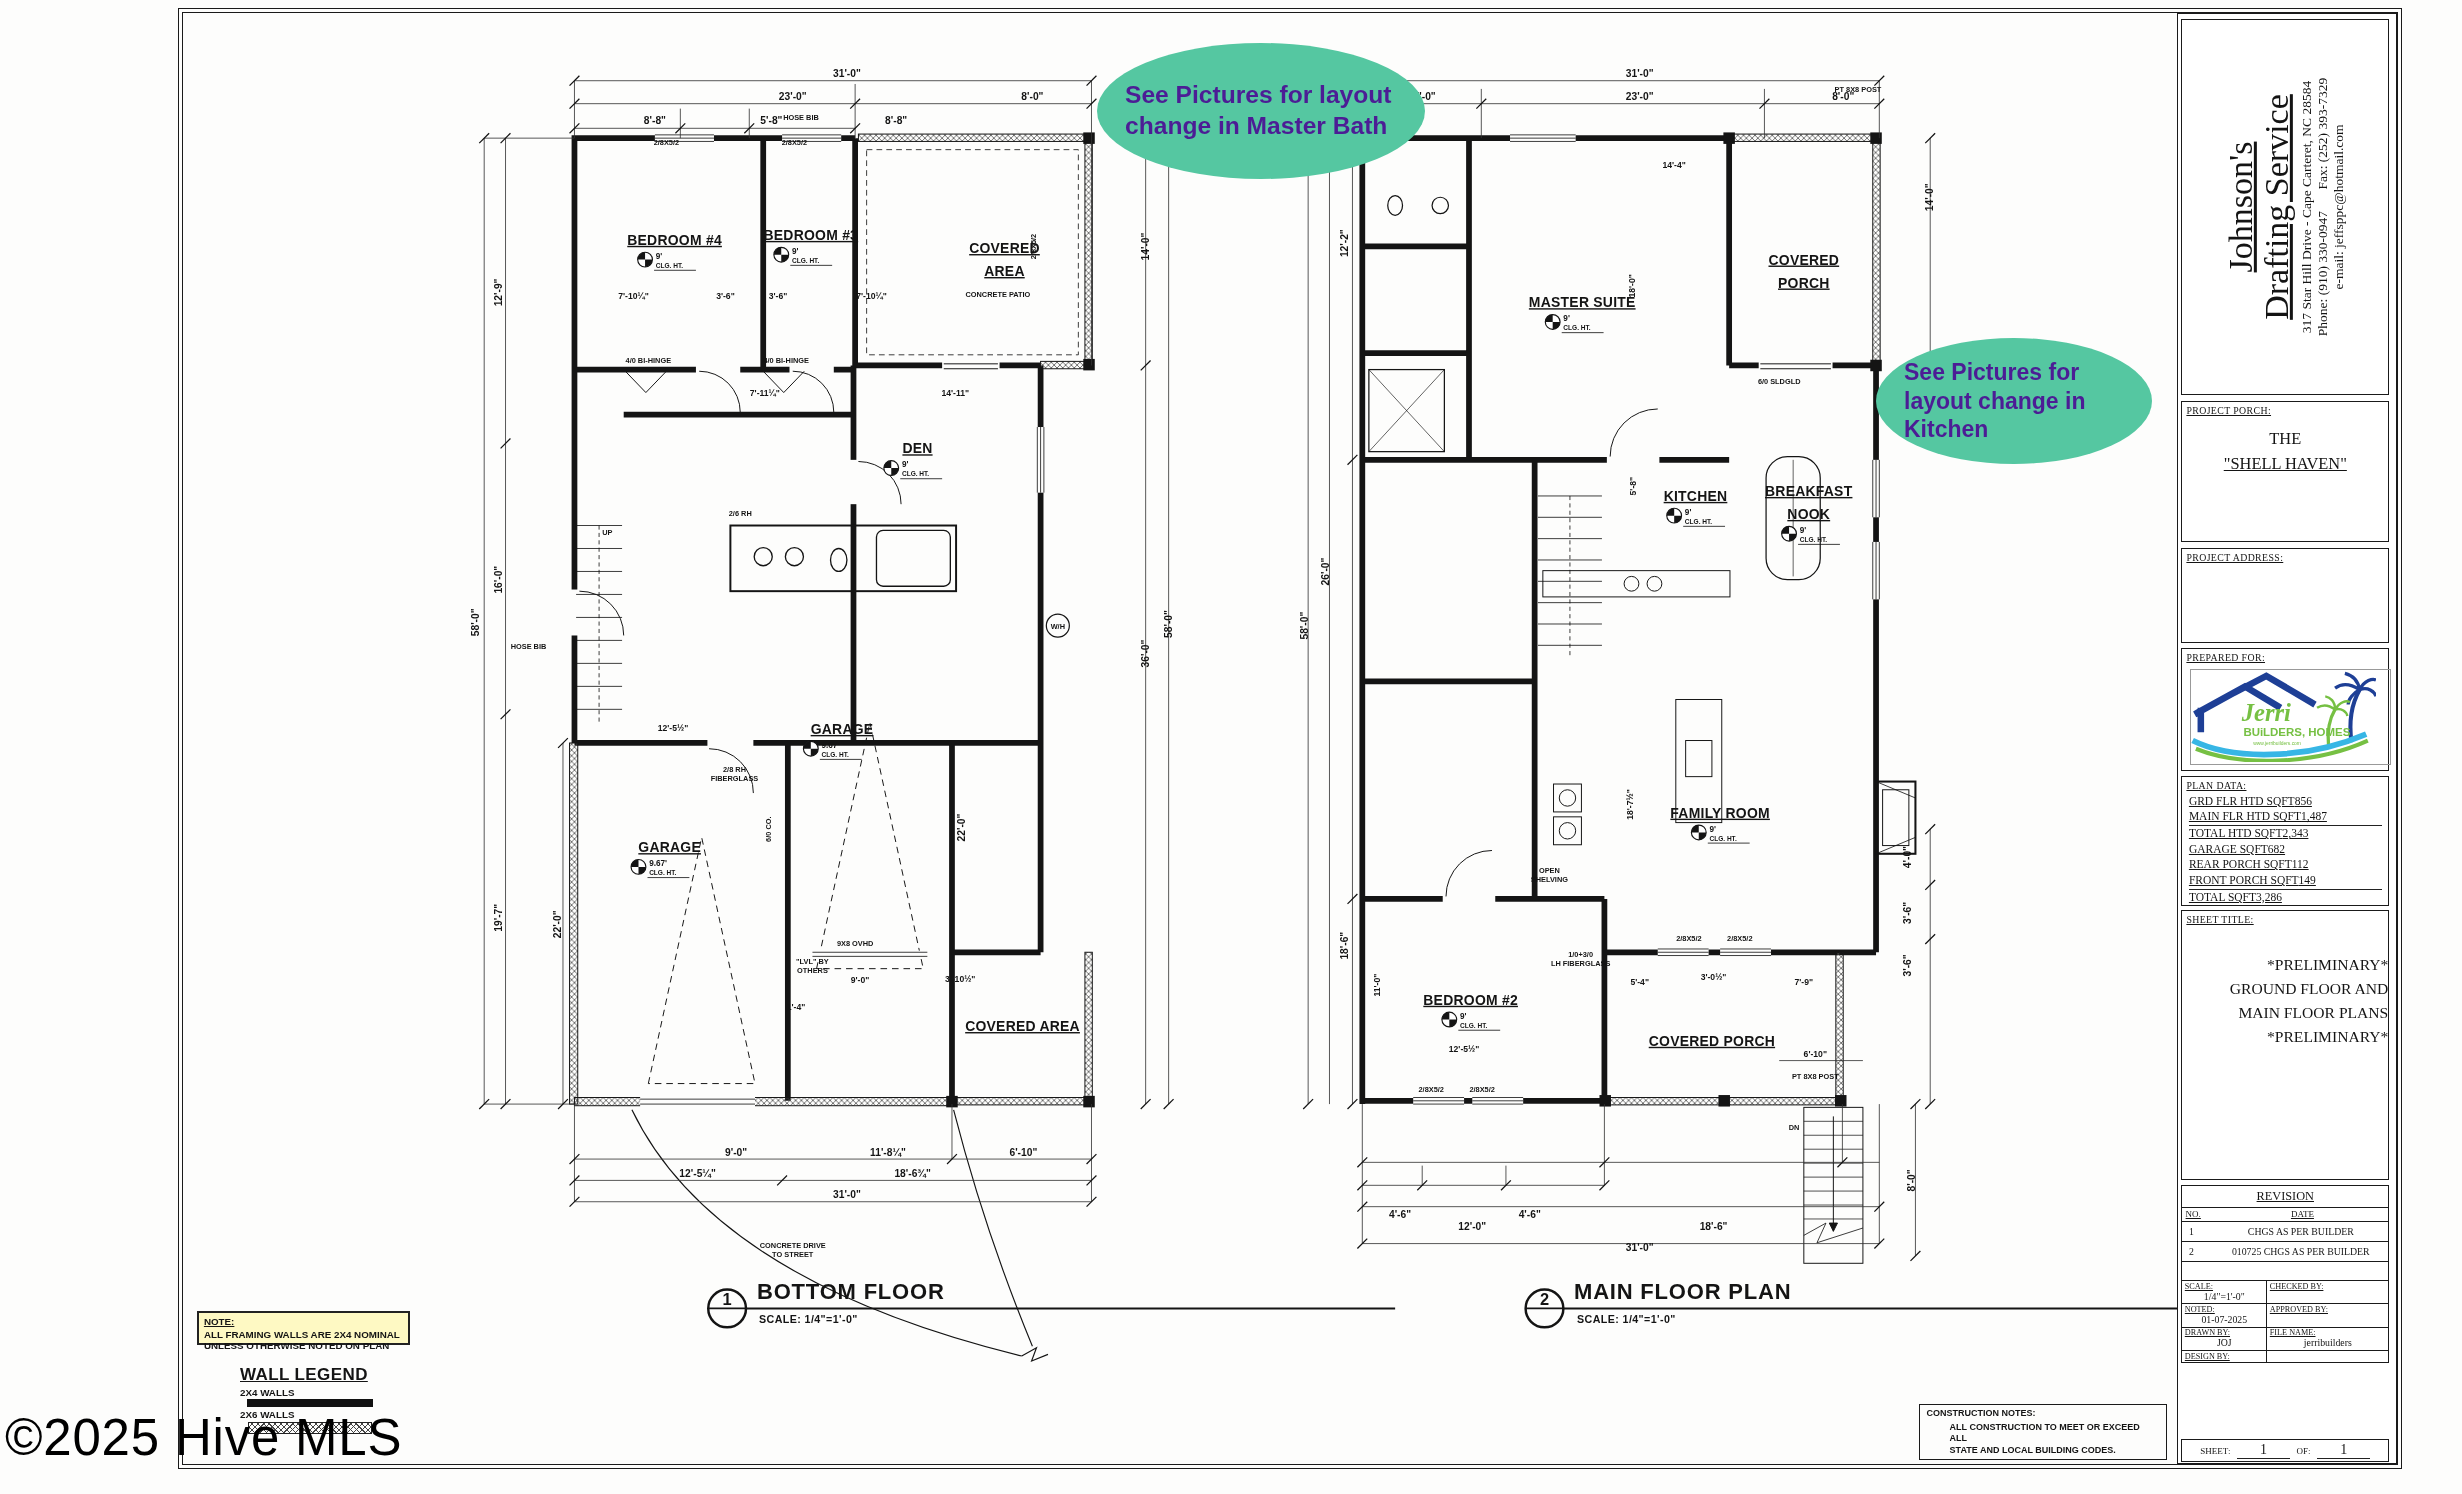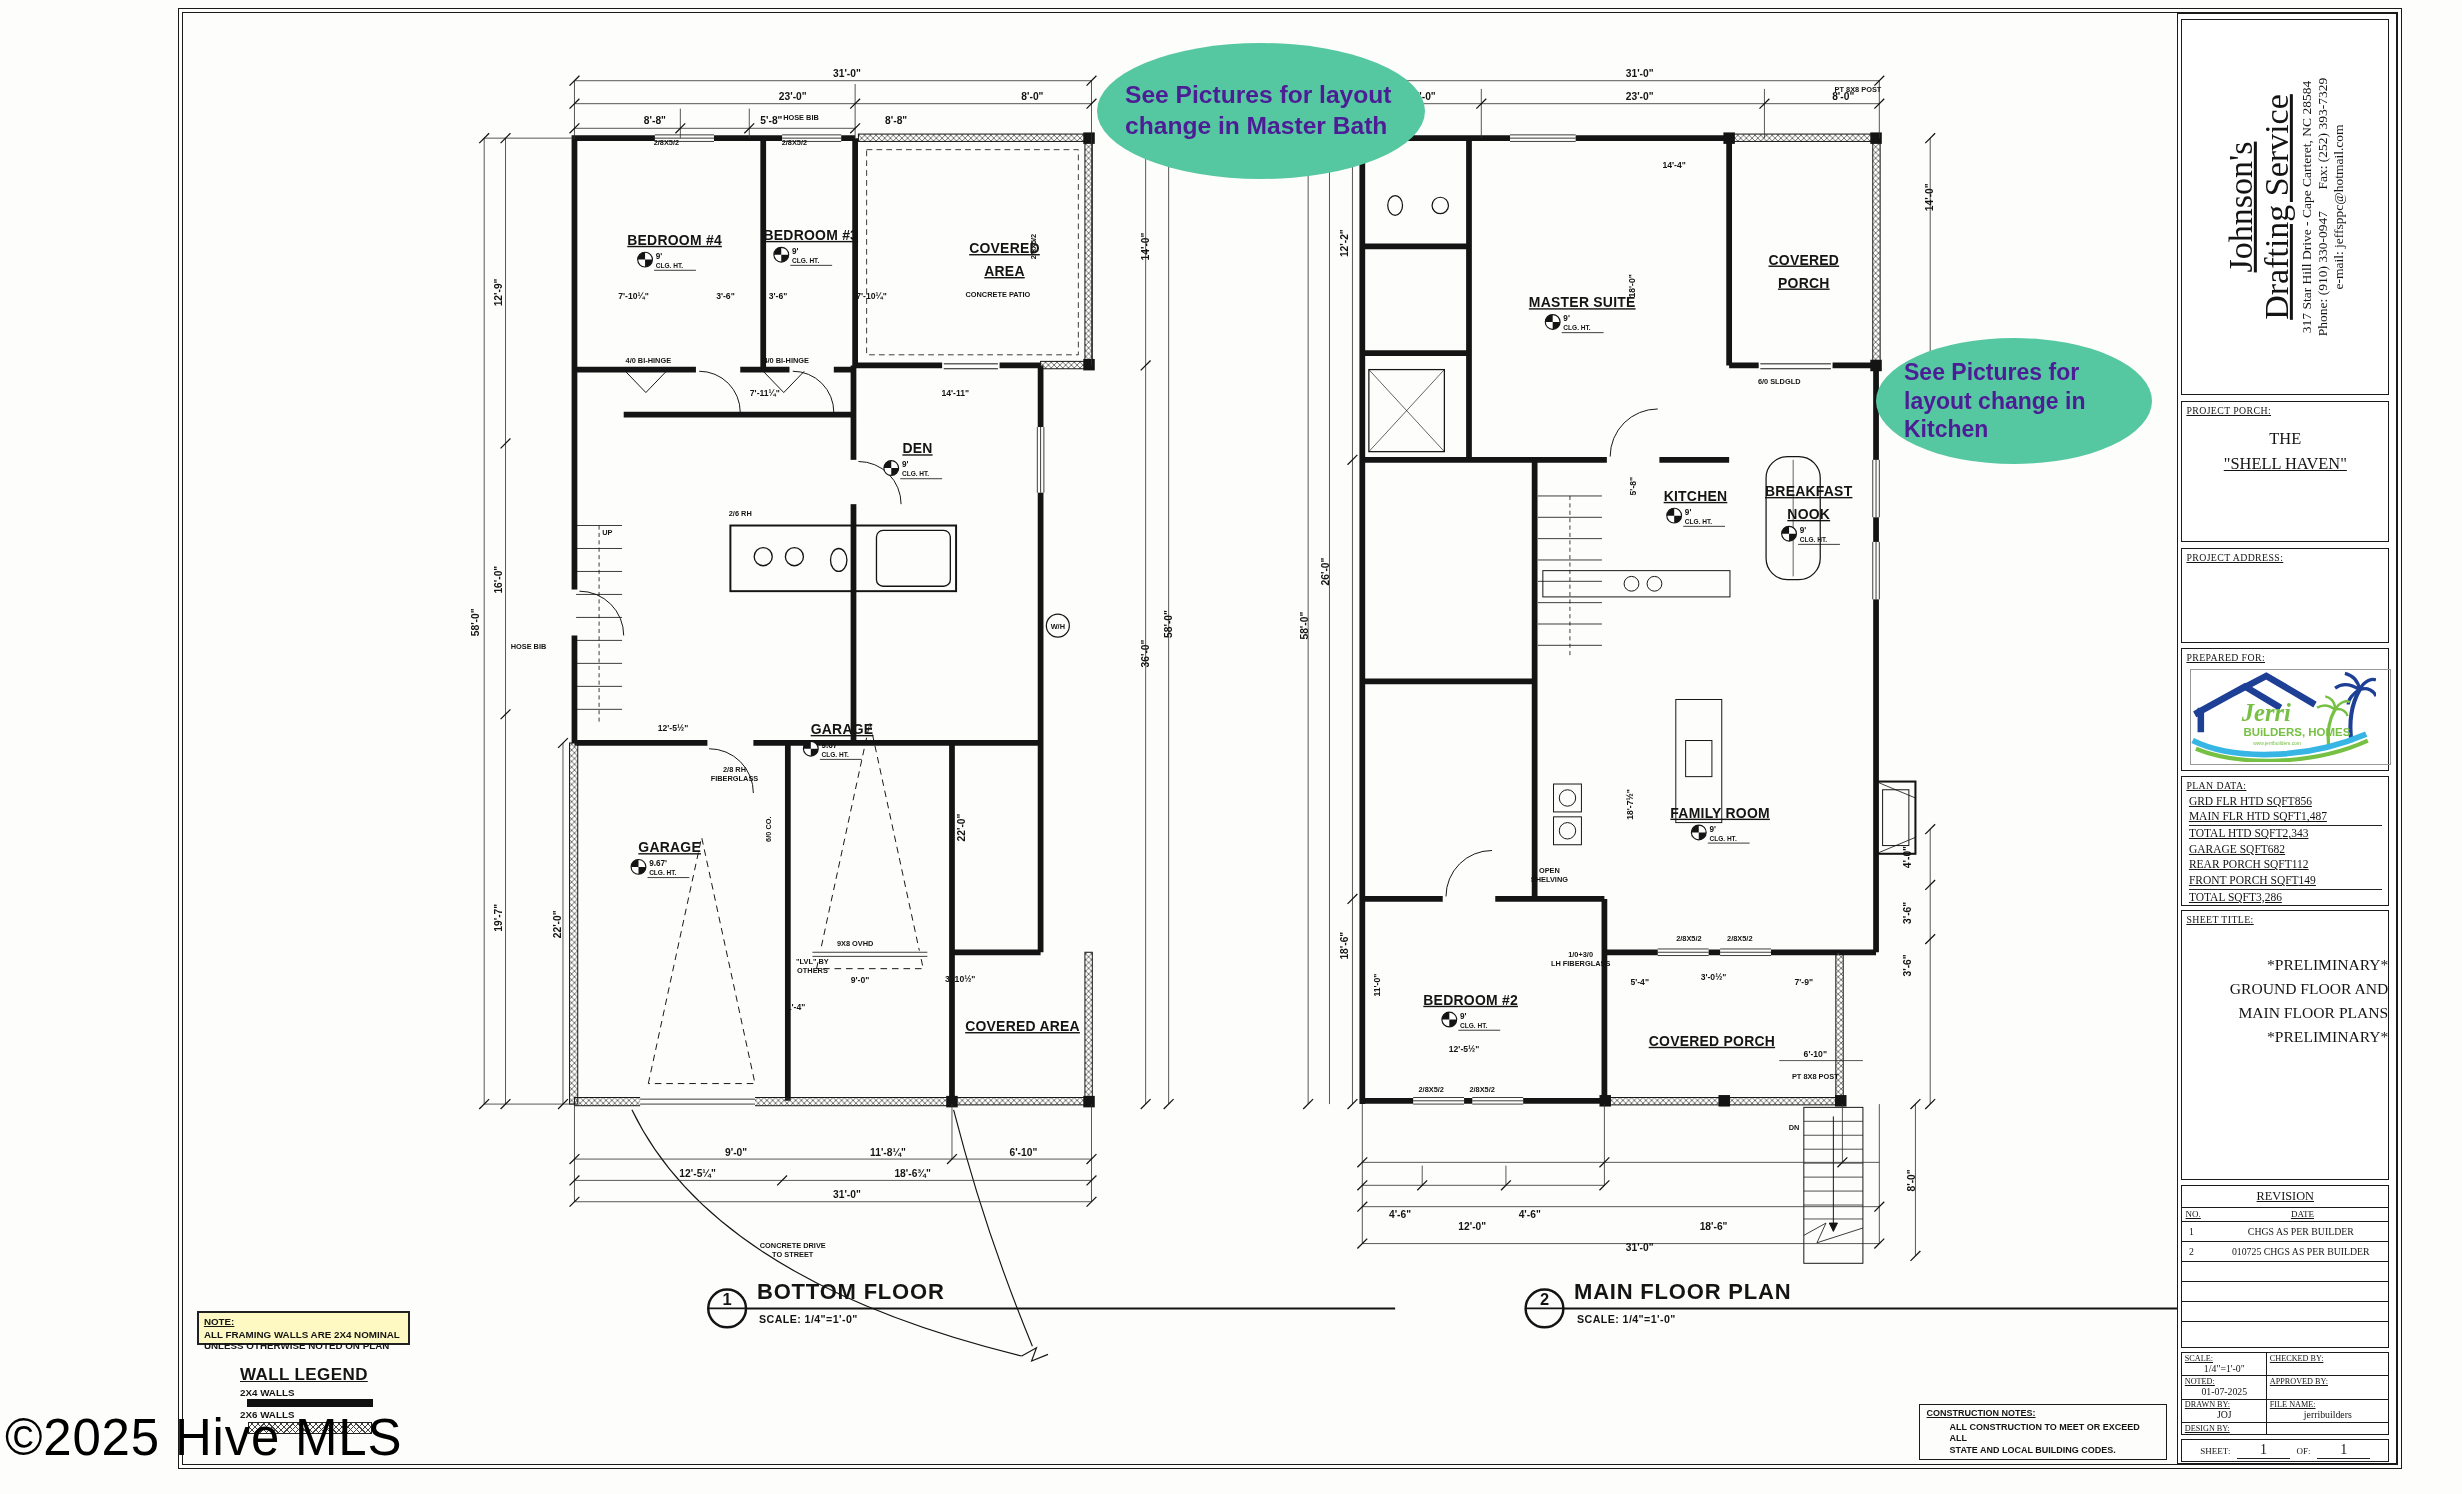--- a/index.html
+++ b/index.html
@@ -32,21 +32,21 @@
   .notebox .lbl{text-decoration:underline;margin-bottom:2.5px;}
   .walllegend{position:absolute;left:240px;top:1365px;width:140px;text-align:left;z-index:3;}
   .walllegend .t{font-size:17px;font-weight:700;text-decoration:underline;letter-spacing:0.4px;}
   .walllegend .s{font-size:9.8px;font-weight:700;margin-top:1.6px;}
   .bar24{height:8.2px;margin:1.6px 6.6px 0 6.6px;background:#111;}
   .bar26{height:9.8px;margin:2.5px 8.2px 0 8.2px;border:1.2px solid #222;
      background:repeating-linear-gradient(45deg,#444 0 0.8px,transparent 0.8px 4.1px),
                 repeating-linear-gradient(-45deg,#444 0 0.8px,transparent 0.8px 4.1px);}
   .constr{position:absolute;left:1919px;top:1404px;width:248px;height:56px;border:1.6px solid #1a1a1a;
           font-size:9px;font-weight:700;padding:3.3px 6.6px;box-sizing:border-box;z-index:3;}
-  .constr .lbl{text-decoration:underline;}
+  .constr .lbl{}
   .constr .tx{margin:3.3px 0 0 23px;line-height:1.3;}
   
   .watermark{position:absolute;left:4.9px;top:1408px;font-size:51px;color:#000;z-index:9;letter-spacing:0.8px;}
   
   .tb{position:absolute;left:2177px;top:13px;width:220px;height:1451px;border:1.6px solid #1a1a1a;
       background:#fff;font-family:"Liberation Serif",serif;z-index:4;box-sizing:border-box;}
   .sec{position:absolute;left:3.3px;width:208px;border:1.6px solid #1a1a1a;box-sizing:border-box;background:#fff;}
   .seclbl{font-size:9.8px;text-decoration:underline;letter-spacing:0.4px;padding:2.5px 0 0 4.1px;}
   
   .rotwrap{position:absolute;left:50%;top:50%;transform:translate(-50%,-50%) rotate(-90deg);
@@ -693,21 +693,21 @@
             <span class="no"></span>
             <span class="tx"></span>
           </div>
           <div class="rvrow">
             <span class="no"></span>
             <span class="tx"></span>
           </div>
         </div>
     </div>
 
-    <div class="sec" style="top:1338px;height:83px;">
+    <div class="sec" style="top:1266px;height:83px;">
       <div class="igrid">
         <div class="icell">
           <div class="l">SCALE:</div>
           <div class="v">1/4"=1'-0"</div>
         </div>
         <div class="icell">
           <div class="l">CHECKED BY:</div>
         </div>
         <div class="icell">
           <div class="l">NOTED:</div>

